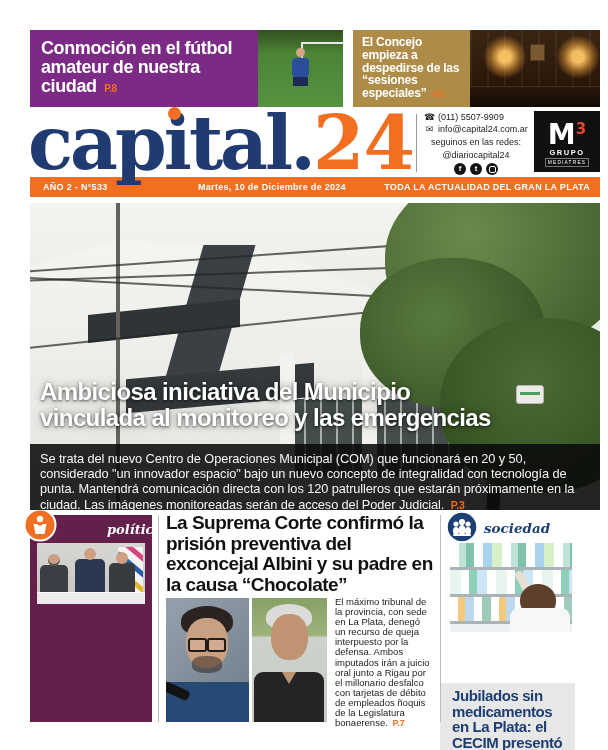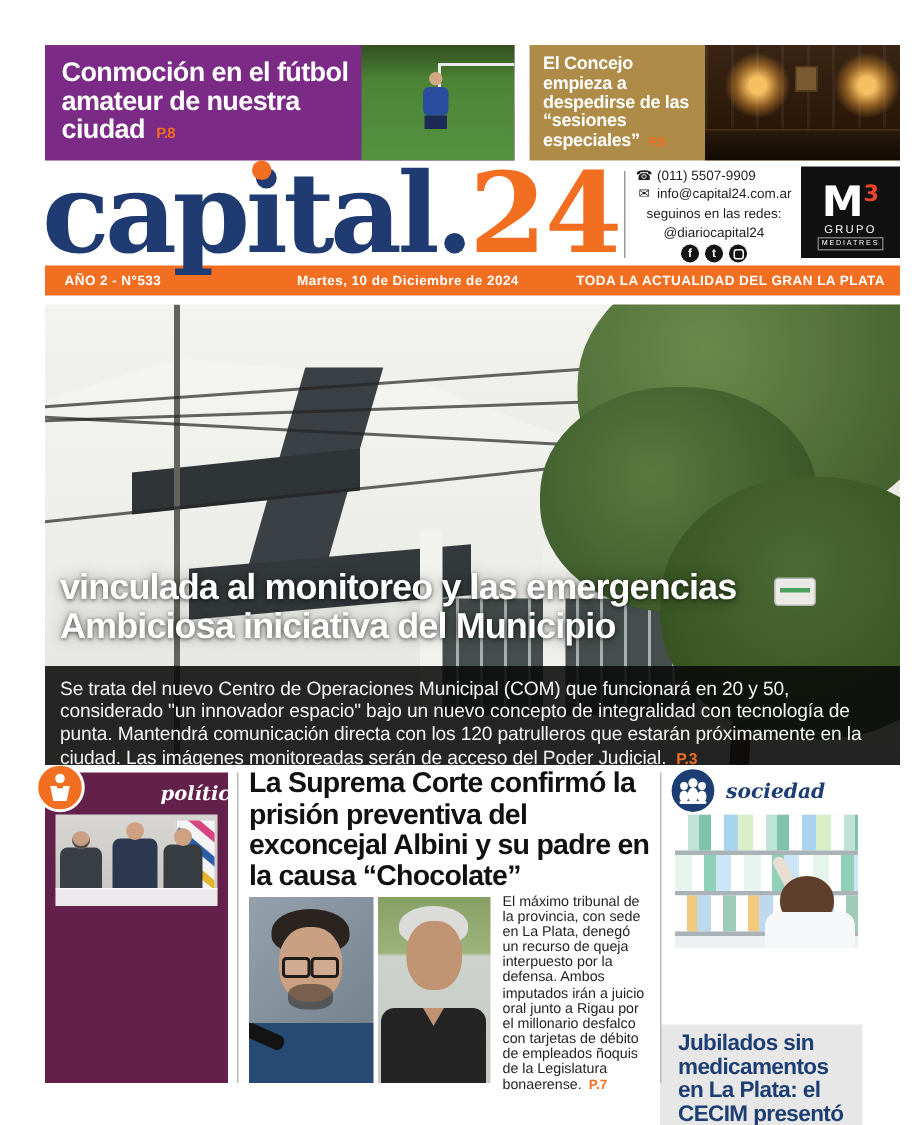--- a/index.html
+++ b/index.html
@@ -8,21 +8,21 @@
   }
   html,body{margin:0;padding:0;background:#ffffff;}
   .page{position:relative;width:608px;height:750px;background:#ffffff;overflow:hidden;
         font-family:"Liberation Sans",sans-serif;}
 
   
   .topbox{position:absolute;top:30px;height:77px;display:flex;overflow:hidden;}
   .topbox.purple{left:30px;width:313px;background:var(--purple);}
   .topbox.gold{left:353px;width:247px;background:var(--gold);}
   .topbox-text{color:#fff;font-weight:bold;}
-  .purple .topbox-text{width:197px;padding:9px 3px 4px 11px;font-size:18px;line-height:19px;letter-spacing:-0.4px;}
+  .purple .topbox-text{width:197px;padding:9px 20px 4px 11px;font-size:18px;line-height:19px;letter-spacing:-0.4px;}
   .gold .topbox-text{width:106px;padding:6px 2px 2px 9px;font-size:12px;line-height:12.8px;letter-spacing:-0.2px;}
   .topbox-photo{flex:1;position:relative;overflow:hidden;}
   .pref{color:var(--orange);font-weight:bold;margin-left:3px;}
   .purple .pref{font-size:10px;} .gold .pref{font-size:8.5px;}
 
   
   .soccer{background:linear-gradient(180deg,#33501f 0%,#3f6a2b 16%,#4c8436 30%,#549340 100%);}
   .goal{position:absolute;left:50%;top:16%;width:48%;height:36%;border:2px solid #e9e9e9;border-bottom:none;}
   .player-torso{position:absolute;left:40%;top:36%;width:17px;height:19px;background:#2b4d9e;border-radius:4px;}
   .player-torso::before{content:'';position:absolute;top:-10px;left:4px;width:9px;height:9px;border-radius:50%;background:#d3a784;}
@@ -50,21 +50,21 @@
   .c-center{text-align:center;margin-top:1px;}
   .social-row{display:flex;justify-content:center;gap:4px;margin:2px 0 2px 0;}
   .s-icon{width:12px;height:12px;border-radius:50%;background:#141414;color:#fff;font-size:8px;font-weight:bold;
           display:flex;align-items:center;justify-content:center;line-height:1;}
   .s-ig{background:#141414;position:relative;}
   .s-ig::before{content:'';position:absolute;left:3px;top:3px;width:5px;height:5px;border:1px solid #fff;border-radius:2px;}
   .m3box{position:absolute;left:534px;top:111px;width:66px;height:61px;background:#101010;color:#fff;
          display:flex;flex-direction:column;align-items:center;justify-content:center;}
   .m3line{font-family:"DejaVu Sans",sans-serif;font-weight:bold;font-size:28px;line-height:26px;}
   .m3line .three{color:#e8432c;font-size:15px;vertical-align:super;}
-  .m3sub1{font-size:7.5px;font-weight:normal;letter-spacing:1.5px;line-height:8px;margin-top:1px;text-align:right;}
+  .m3sub1{font-size:7.5px;font-weight:bold;letter-spacing:1.5px;line-height:8px;margin-top:1px;text-align:right;}
   .m3sub2{font-size:4.8px;letter-spacing:1.2px;line-height:7px;border:1px solid #777;padding:0 2px;margin-top:1px;}
 
   
   .datebar{position:absolute;left:30px;top:177px;width:570px;height:20px;background:var(--orange);z-index:2;}
   .datebar span{position:absolute;color:#fff;font-weight:bold;font-size:9px;line-height:20px;letter-spacing:.3px;}
   .db-edition{left:13px;} .db-date{left:168px;} .db-tagline{right:10px;}
 
   
   .mainphoto{position:absolute;left:30px;top:203px;width:570px;height:307px;overflow:hidden;
              background:linear-gradient(180deg,#f3f3ef 0%,#e7e7e2 55%,#d6d6d0 100%);}
@@ -239,22 +239,22 @@
     <div class="wire w1"></div>
     <div class="wire w2"></div>
     <div class="wire w3"></div>
     <div class="wire w4"></div>
     <div class="tree t1"></div>
     <div class="tree t2"></div>
     <div class="trunk"></div>
     <div class="tree t3"></div>
     <div class="van"></div>
     <div class="main-headline">
+      <div>Ambiciosa iniciativa del Municipio</div>
       <div>vinculada al monitoreo y las emergencias</div>
-      <div>Ambiciosa iniciativa del Municipio</div>
     </div>
     <div class="main-band">
       <span>Se trata del nuevo Centro de Operaciones Municipal (COM) que funcionará en 20 y 50, considerado "un innovador espacio" bajo un nuevo concepto de integralidad con tecnología de punta. Mantendrá comunicación directa con los 120 patrulleros que estarán próximamente en la ciudad. Las imágenes monitoreadas serán de acceso del Poder Judicial.</span>
       <span class="pref">P.3</span>
     </div>
   </section>
 
   <section class="politics">
     <span class="sec-icon">
       <svg width="34" height="34" viewBox="0 0 34 34">

